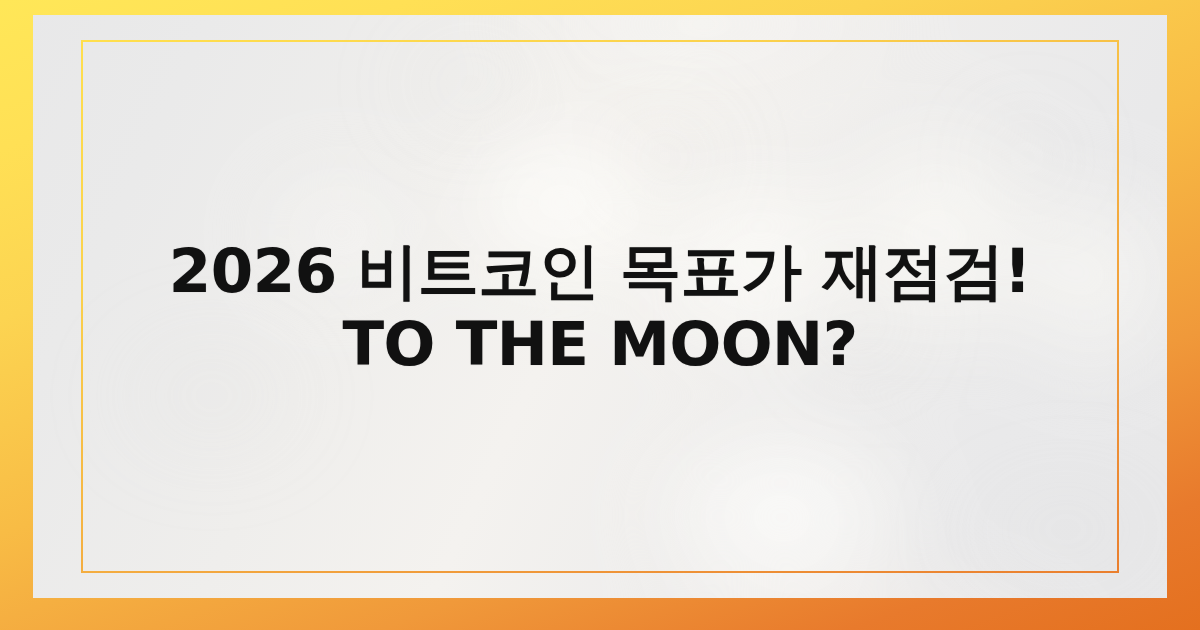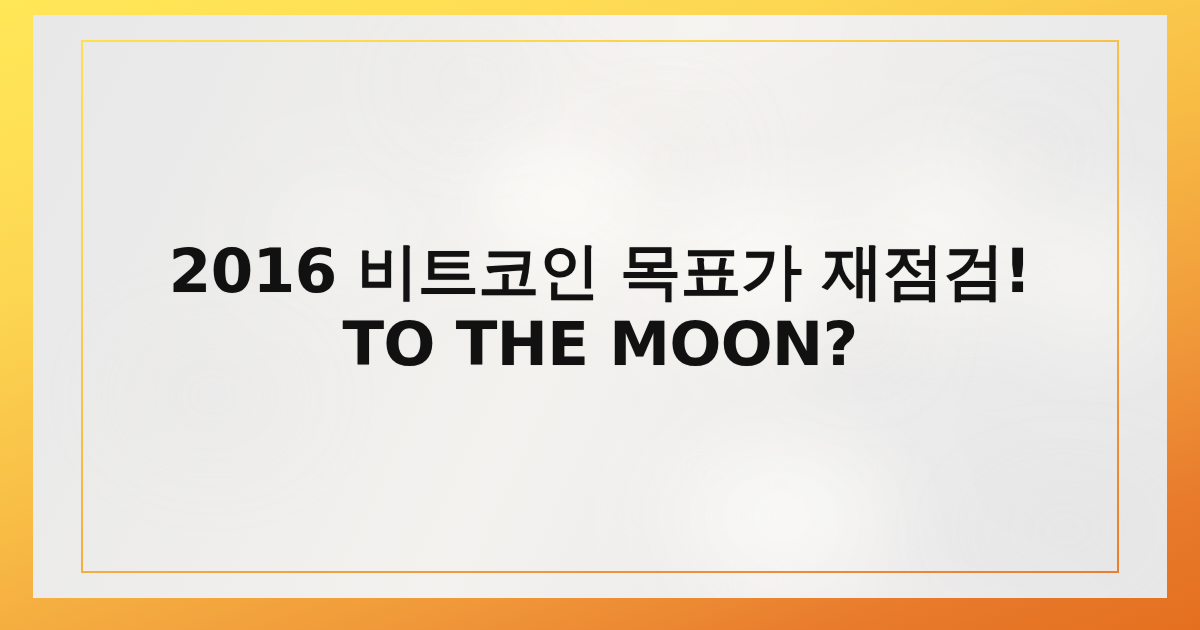--- a/index.html
+++ b/index.html
@@ -139,17 +139,17 @@
 
   <div id="photo-panel">
 
     <div class="bg-layer" id="bg-base"></div>
     <div class="bg-layer" id="bg-shade"></div>
     <div class="bg-layer" id="bg-blobs"></div>
 
     <div id="inner-rule"></div>
 
     <div id="title-block">
-      <h1 id="title-text">2016 비트코인 목표가 재점검! TO THE MOON?</h1>
+      <h1 id="title-text">2026 비트코인 목표가 재점검! TO THE MOON?</h1>
     </div>
 
   </div>
 </div>
 
 </body></html>

